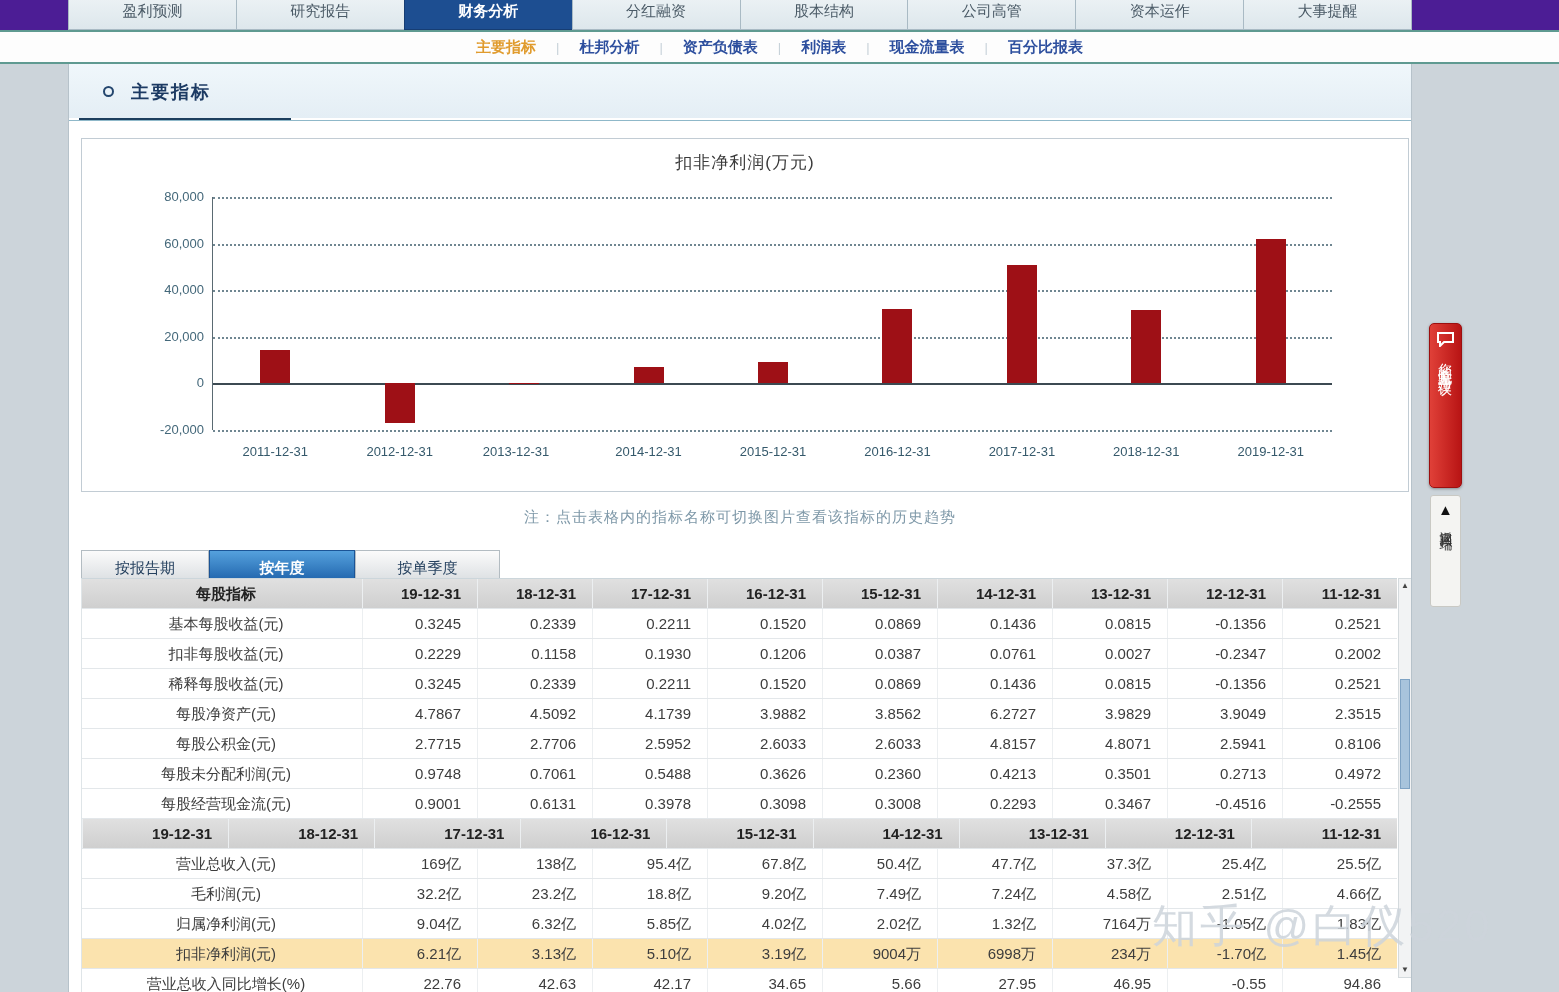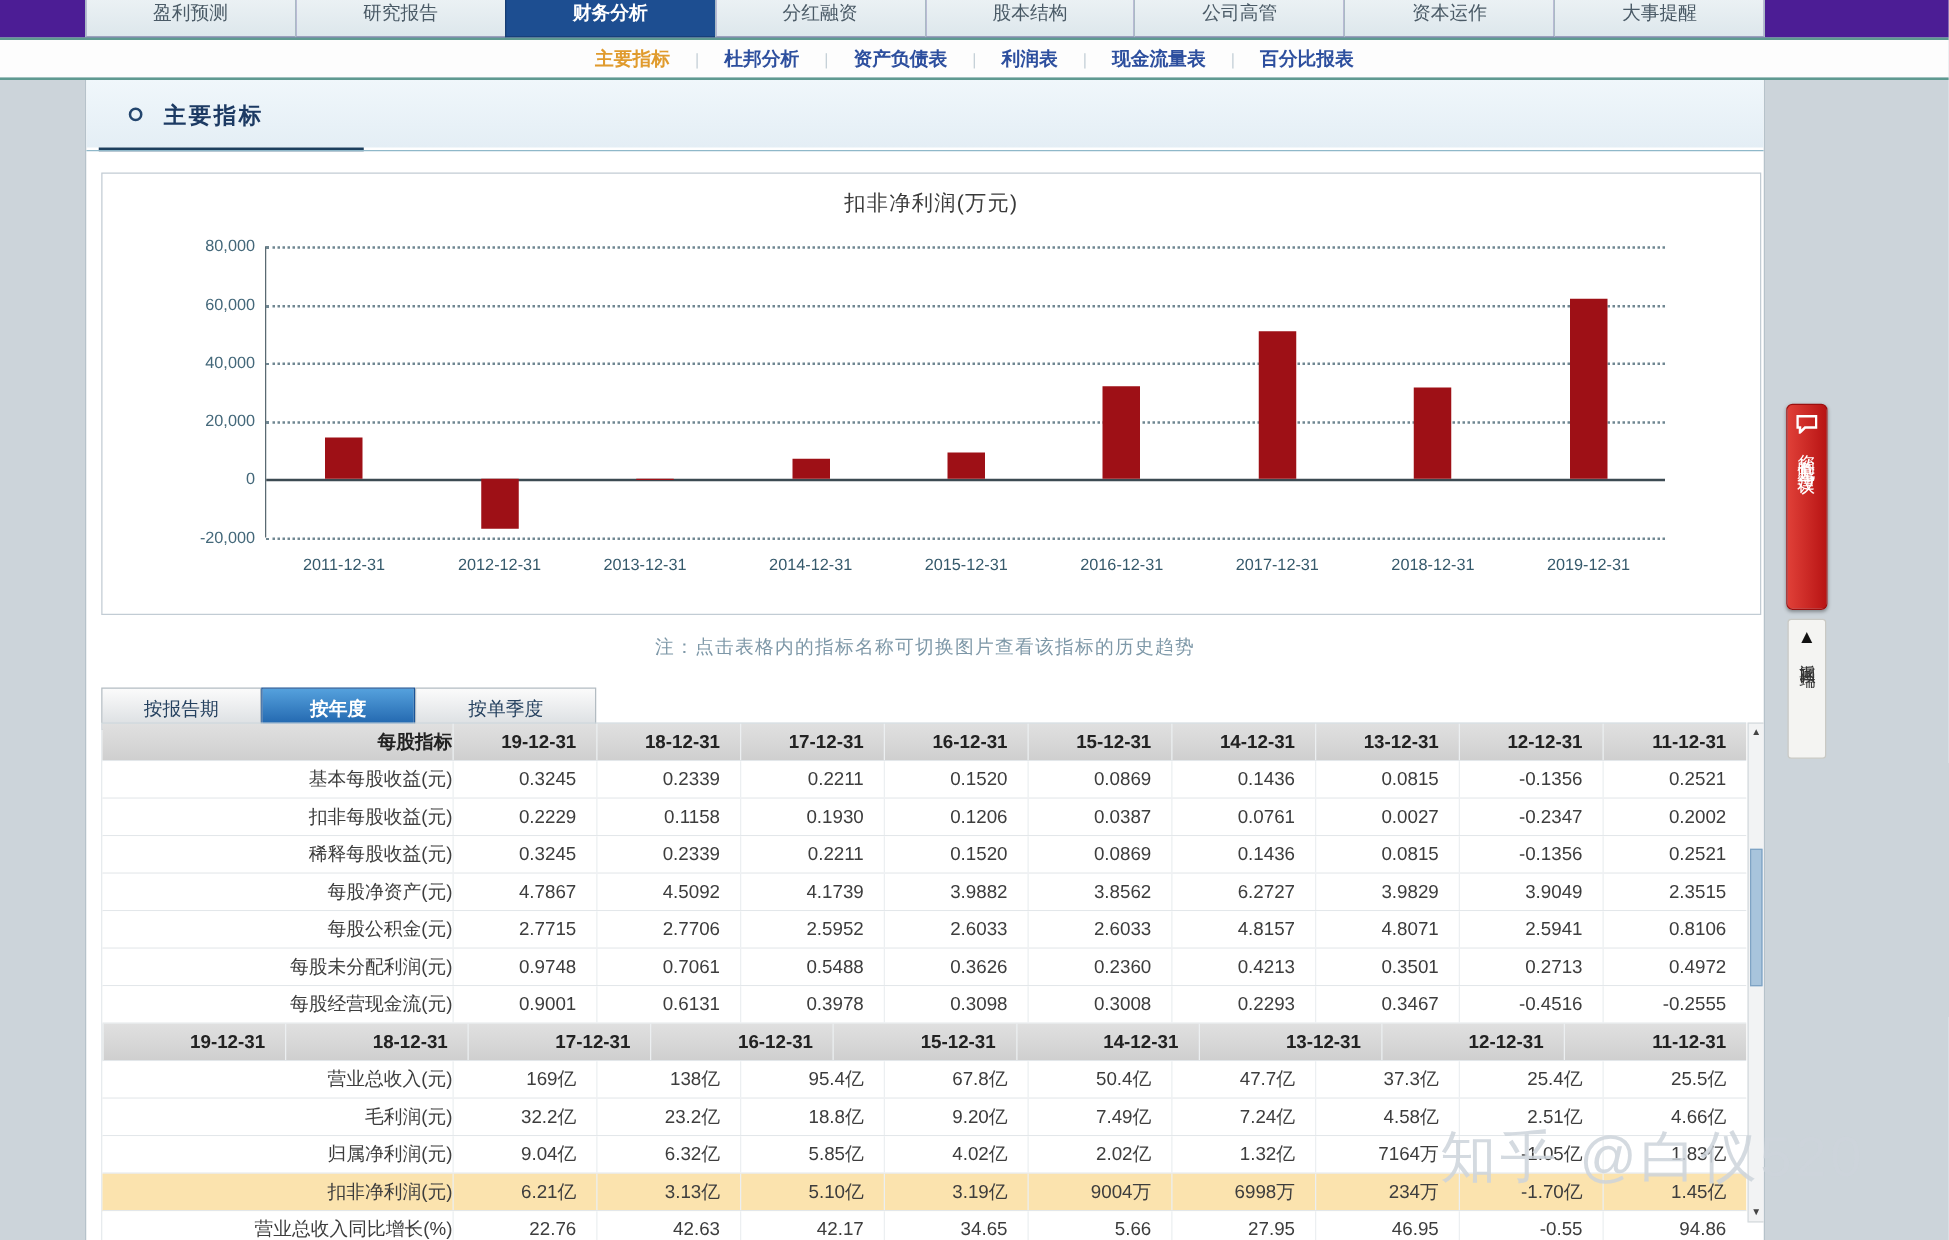--- a/index.html
+++ b/index.html
@@ -44,30 +44,30 @@
   .bar { position:absolute; width:30px; background:#9e1016; }
   .xlabel { position:absolute; top:247px; width:124px; text-align:center; font-size:13px; color:#35596b; }
 
   
   .note { position:absolute; left:0; top:444px; width:100%; text-align:center; font-size:15px; color:#7e98a8; letter-spacing:1px; }
 
   
   .ptabs { position:absolute; left:12px; top:476px; display:flex;margin-top:10px; }
   .ptab { height:34px; line-height:34px; text-align:center; font-size:15px; color:#25415f;
           background:linear-gradient(#fbfbfb,#d9dde0); border:1px solid #b3bcc2; cursor:pointer; }
-  .ptab:nth-child(1){ width:128px; } .ptab:nth-child(2){ width:123px; } .ptab:nth-child(3){ width:145px; }
+  .ptab:nth-child(1){ width:128px; } .ptab:nth-child(2){ width:146px; } .ptab:nth-child(3){ width:145px; }
   .ptab.active { background:linear-gradient(#55a1dd,#1c60a9); color:#fff; font-weight:bold; border-color:#1b5496; }
 
   
   .ftable { position:absolute; left:12px; top:514px; width:1316px; border-top:1px solid #ccd6db; border-left:1px solid #dfe5e8; }
   .trow { display:flex; height:30px; line-height:30px; background:#fff; border-bottom:1px solid #e3e7ea; }
   .trow.thead { background:linear-gradient(#e0e0e0,#cfcfcf); font-weight:bold; }
   .trow.hl { background:#fbe3ae; }
   .cell { font-size:15px; color:#3d3d3d; overflow:hidden; white-space:nowrap; }
-  .cell.label { width:280px; padding-left:8px; text-align:right; }
+  .cell.label { width:280px; padding-left:8px; text-align:center; }
   .cell.val { flex:1; padding-right:16px; text-align:right; border-left:1px solid #eceff1; }
   .trow.thead .cell { color:#222; }
   .trow .cell.label.link { cursor:pointer; }
 
   
   .tscroll { position:absolute; left:1329px; top:514px; width:14px; height:400px; background:#f2f3f4; border:1px solid #d4dadd; }
   .tarr { position:absolute; left:0; width:100%; text-align:center; font-size:8px; color:#444; cursor:pointer; line-height:14px; }
   .tarr.up { top:0; } .tarr.down { bottom:0; }
   .tthumb { position:absolute; left:1px; top:100px; width:10px; height:110px; background:#a8c4dc; border:1px solid #7fa3c4; cursor:pointer; }
 

